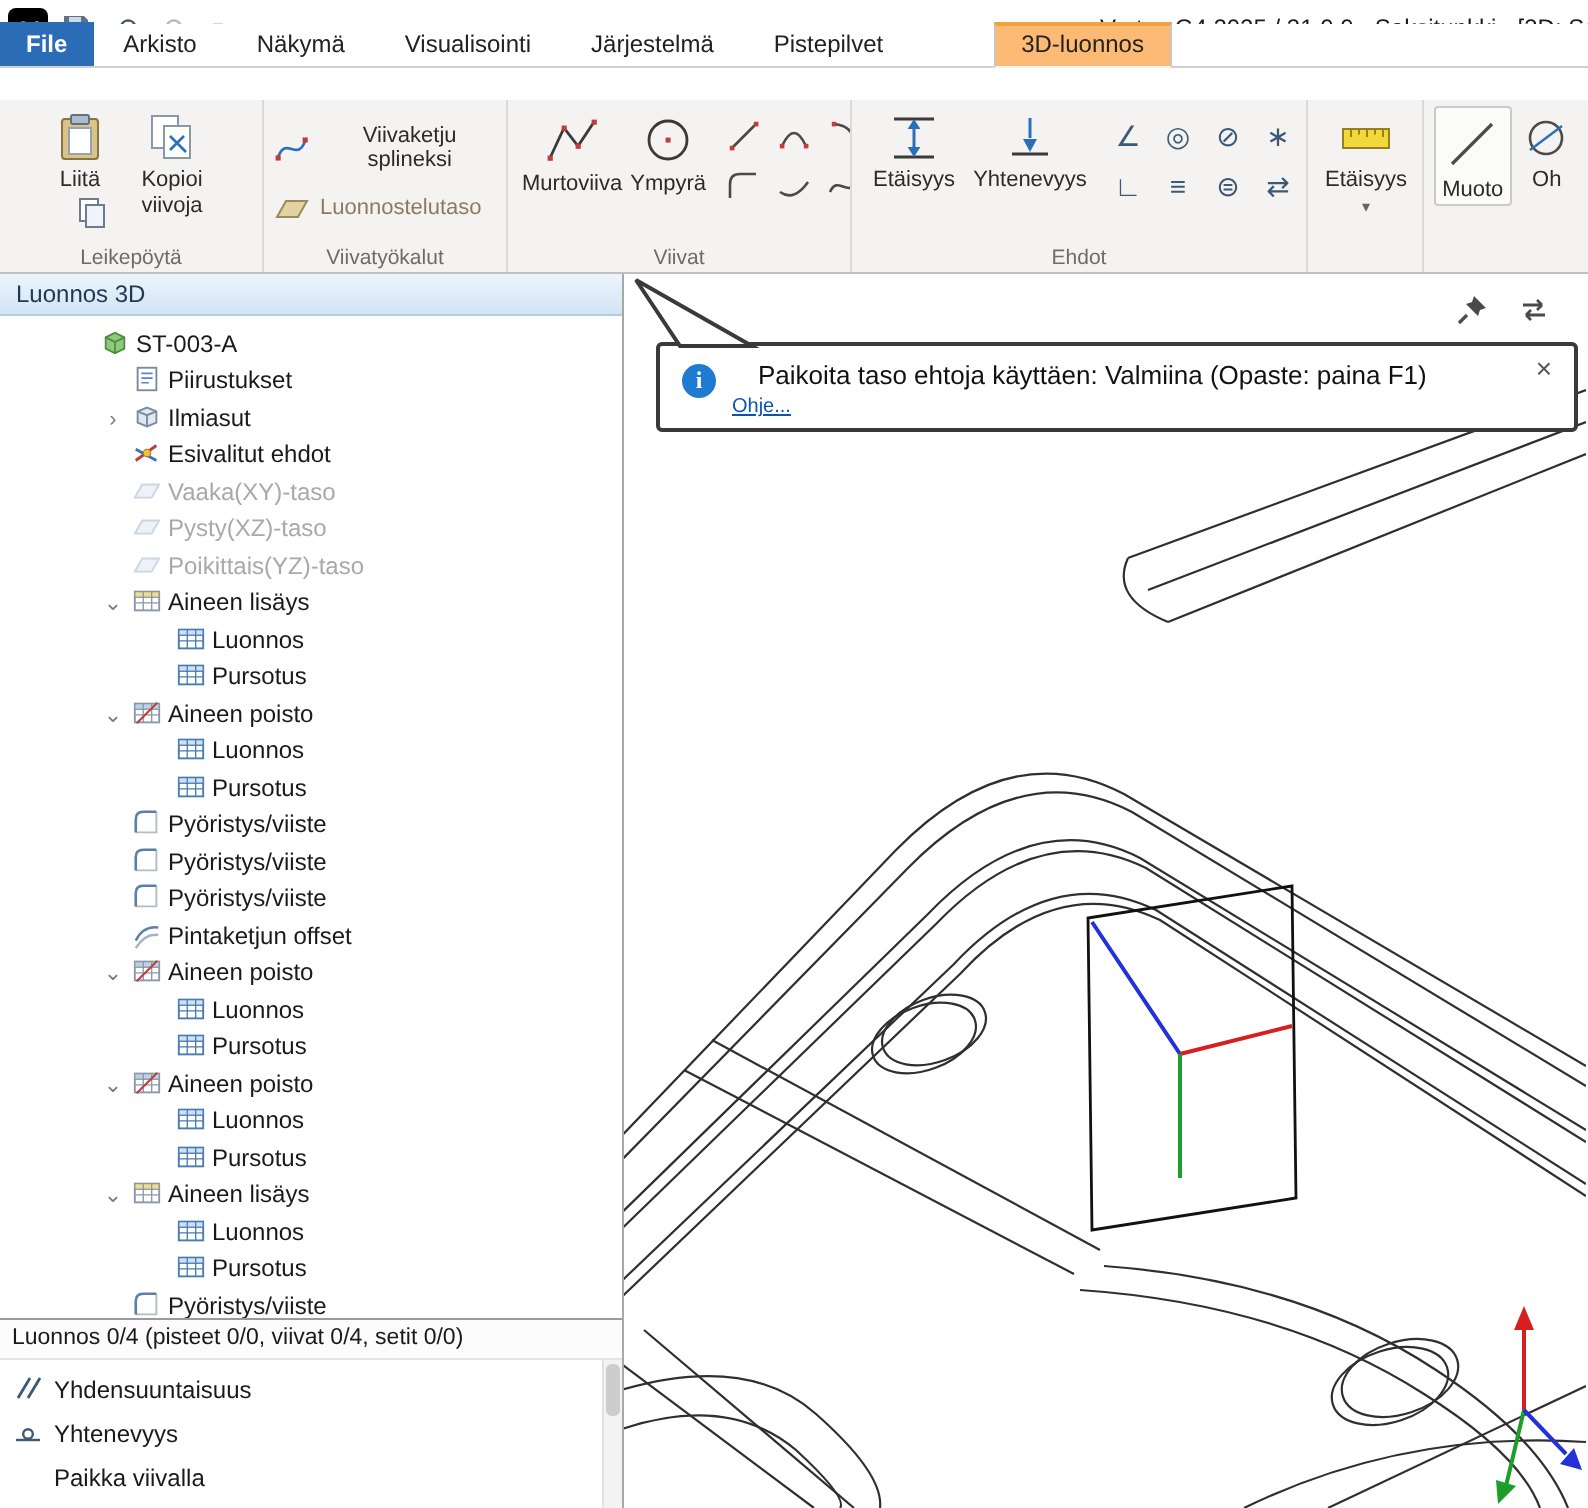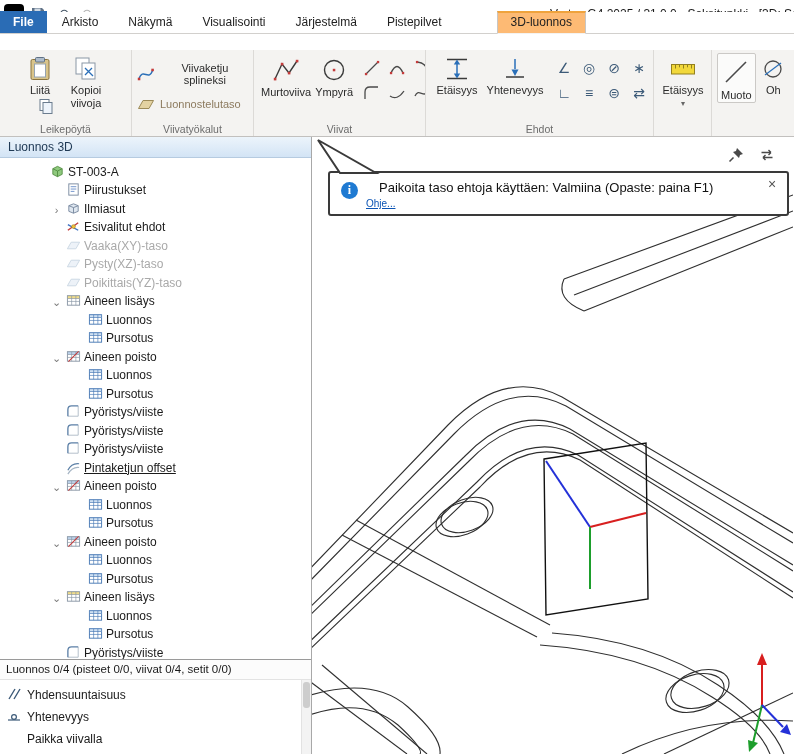--- a/index.html
+++ b/index.html
@@ -469,21 +469,21 @@
             </svg>
             <span class="tlabel">Pyöristys/viiste</span>
           </div>
           <div class="trow" style="padding-left: 6px;">
             <span class="chev"></span>
             <svg class="ticon" viewBox="0 0 16 16">
               <use href="#i-round"></use>
             </svg>
             <span class="tlabel">Pyöristys/viiste</span>
           </div>
-          <div class="trow" style="padding-left: 6px; text-decoration: underline;">
+          <div class="trow" style="padding-left: 6px;">
             <span class="chev"></span>
             <svg class="ticon" viewBox="0 0 16 16">
               <use href="#i-offset"></use>
             </svg>
             <span class="tlabel">Pintaketjun offset</span>
           </div>
           <div class="trow" style="padding-left: 6px;">
             <span class="chev">⌄</span>
             <svg class="ticon" viewBox="0 0 16 16">
               <use href="#i-featcut"></use>

